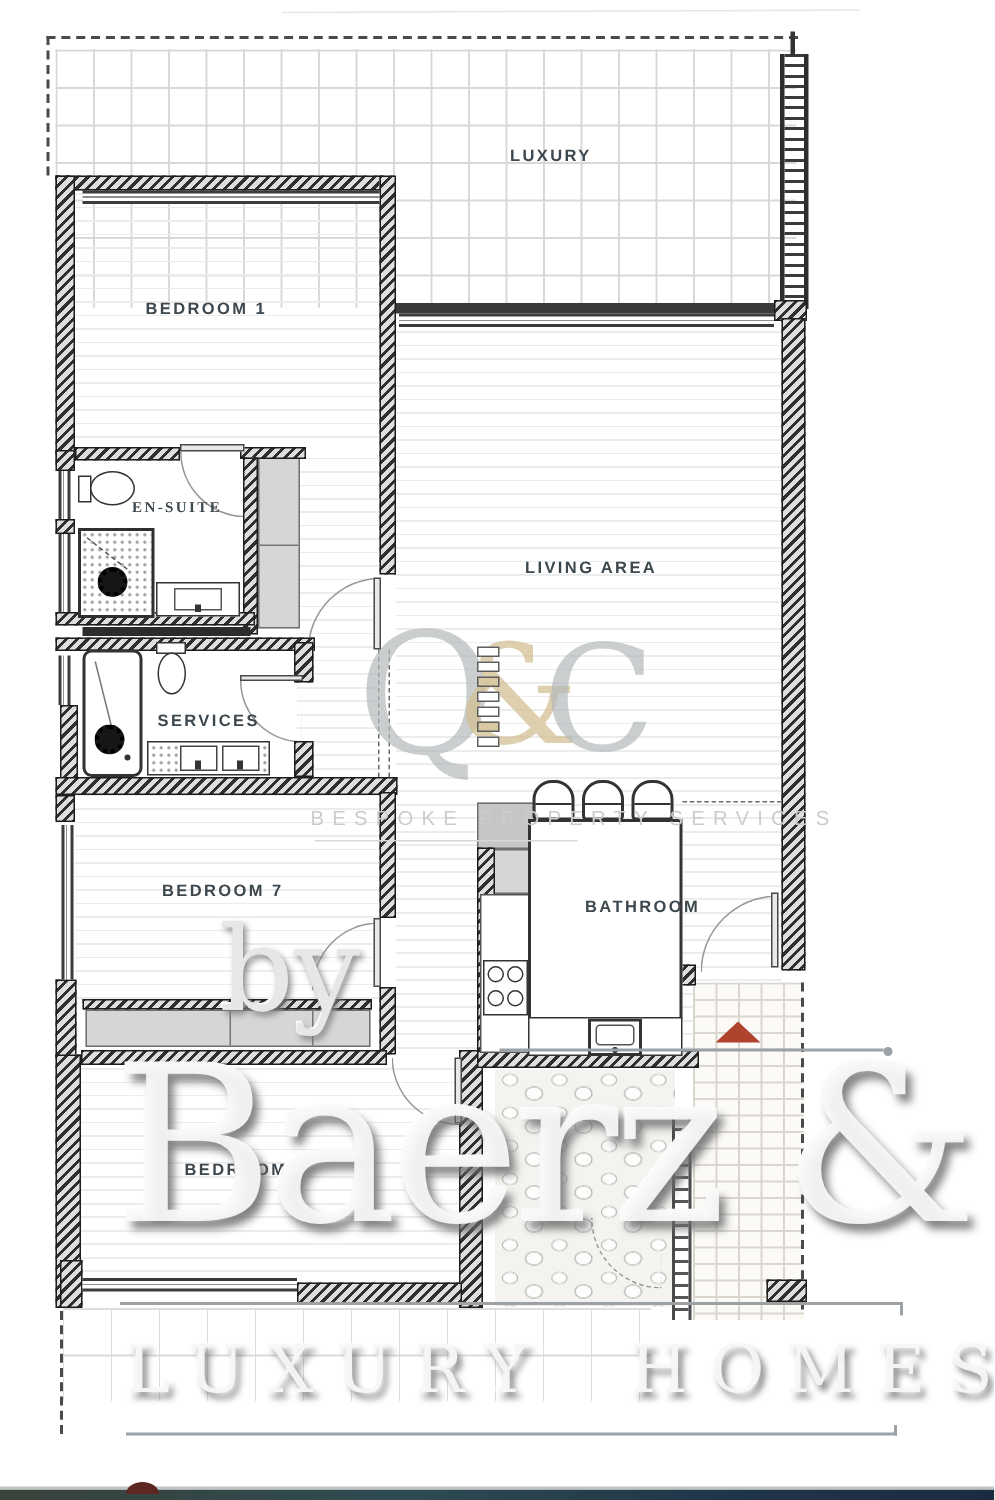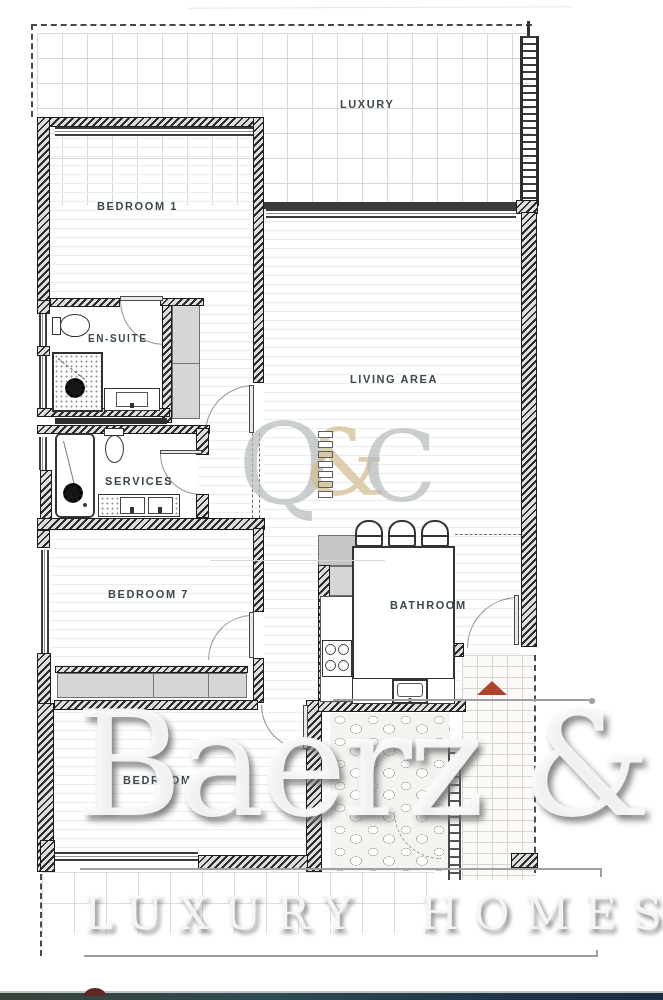--- a/index.html
+++ b/index.html
@@ -230,31 +230,33 @@
   <div class="fix" style="left:392px;top:679px;width:36px;height:25px;z-index:6;">
     <div class="box" style="left:0;top:0;width:36px;height:25px;border-width:2px;"></div>
     <div class="box" style="left:5px;top:4px;width:26px;height:14px;border-width:1px;border-color:#555;border-radius:3px;"></div>
     <div class="abs" style="left:16px;top:19px;width:4px;height:4px;border-radius:50%;background:#222;"></div>
   </div>
 
   <div class="abs" style="left:477px;top:681px;width:0;height:0;border-left:15px solid transparent;border-right:15px solid transparent;border-bottom:14px solid #b0432e;z-index:6;"></div>
 
   <div class="roomlabel" style="left:340px;top:98px;">LUXURY</div>
   <div class="roomlabel" style="left:97px;top:200px;">BEDROOM 1</div>
-  <div class="roomlabel" style="left:88px;top:333px;font-size:10px;">EN-SUITE</div>
+  <div class="roomlabel" style="left:88px;top:333px;font-size:10px;font-family:Liberation Serif, serif;">EN-SUITE</div>
   <div class="roomlabel" style="left:350px;top:373px;">LIVING AREA</div>
   <div class="roomlabel" style="left:105px;top:475px;">SERVICES</div>
   <div class="roomlabel" style="left:108px;top:588px;">BEDROOM 7</div>
   <div class="roomlabel" style="left:390px;top:599px;">BATHROOM</div>
   <div class="roomlabel" style="left:123px;top:774px;">BEDROOM 1</div>
 
   <div class="wm wm-q" style="left:238px;top:408px;line-height:1;">Q</div>
   <div class="wm wm-amp" style="left:304px;top:418px;line-height:1;">&amp;</div>
   <div class="wm wm-c" style="left:362px;top:418px;line-height:1;">C</div>
+  <div class="wm-tag" style="left:207px;top:538px;">BESPOKE PROPERTY SERVICES</div>
   <div class="abs" style="left:210px;top:560px;width:175px;height:1px;background:#d8d8d8;z-index:8;"></div>
+  <div class="wm wm-by" style="left:146px;top:608px;line-height:1;">by</div>
   <div class="wline" style="left:333px;top:699px;width:256px;">
     <div class="abs" style="right:-6px;top:-3px;width:6px;height:6px;border-radius:50%;background:#9ba1a5;"></div>
   </div>
   <div class="wm wm-brand" style="left:76px;top:692px;line-height:1;">Baerz &amp; Co</div>
   <div class="wline" style="left:80px;top:868px;width:522px;">
     <div class="abs" style="right:0;top:0;width:2px;height:7px;background:#9ba1a5;"></div>
   </div>
   <div class="wm wm-lux" style="left:84px;top:892px;line-height:1;">LUXURY HOMES</div>
   <div class="wline" style="left:84px;top:955px;width:514px;">
     <div class="abs" style="right:0;top:-7px;width:2px;height:7px;background:#9ba1a5;"></div>

